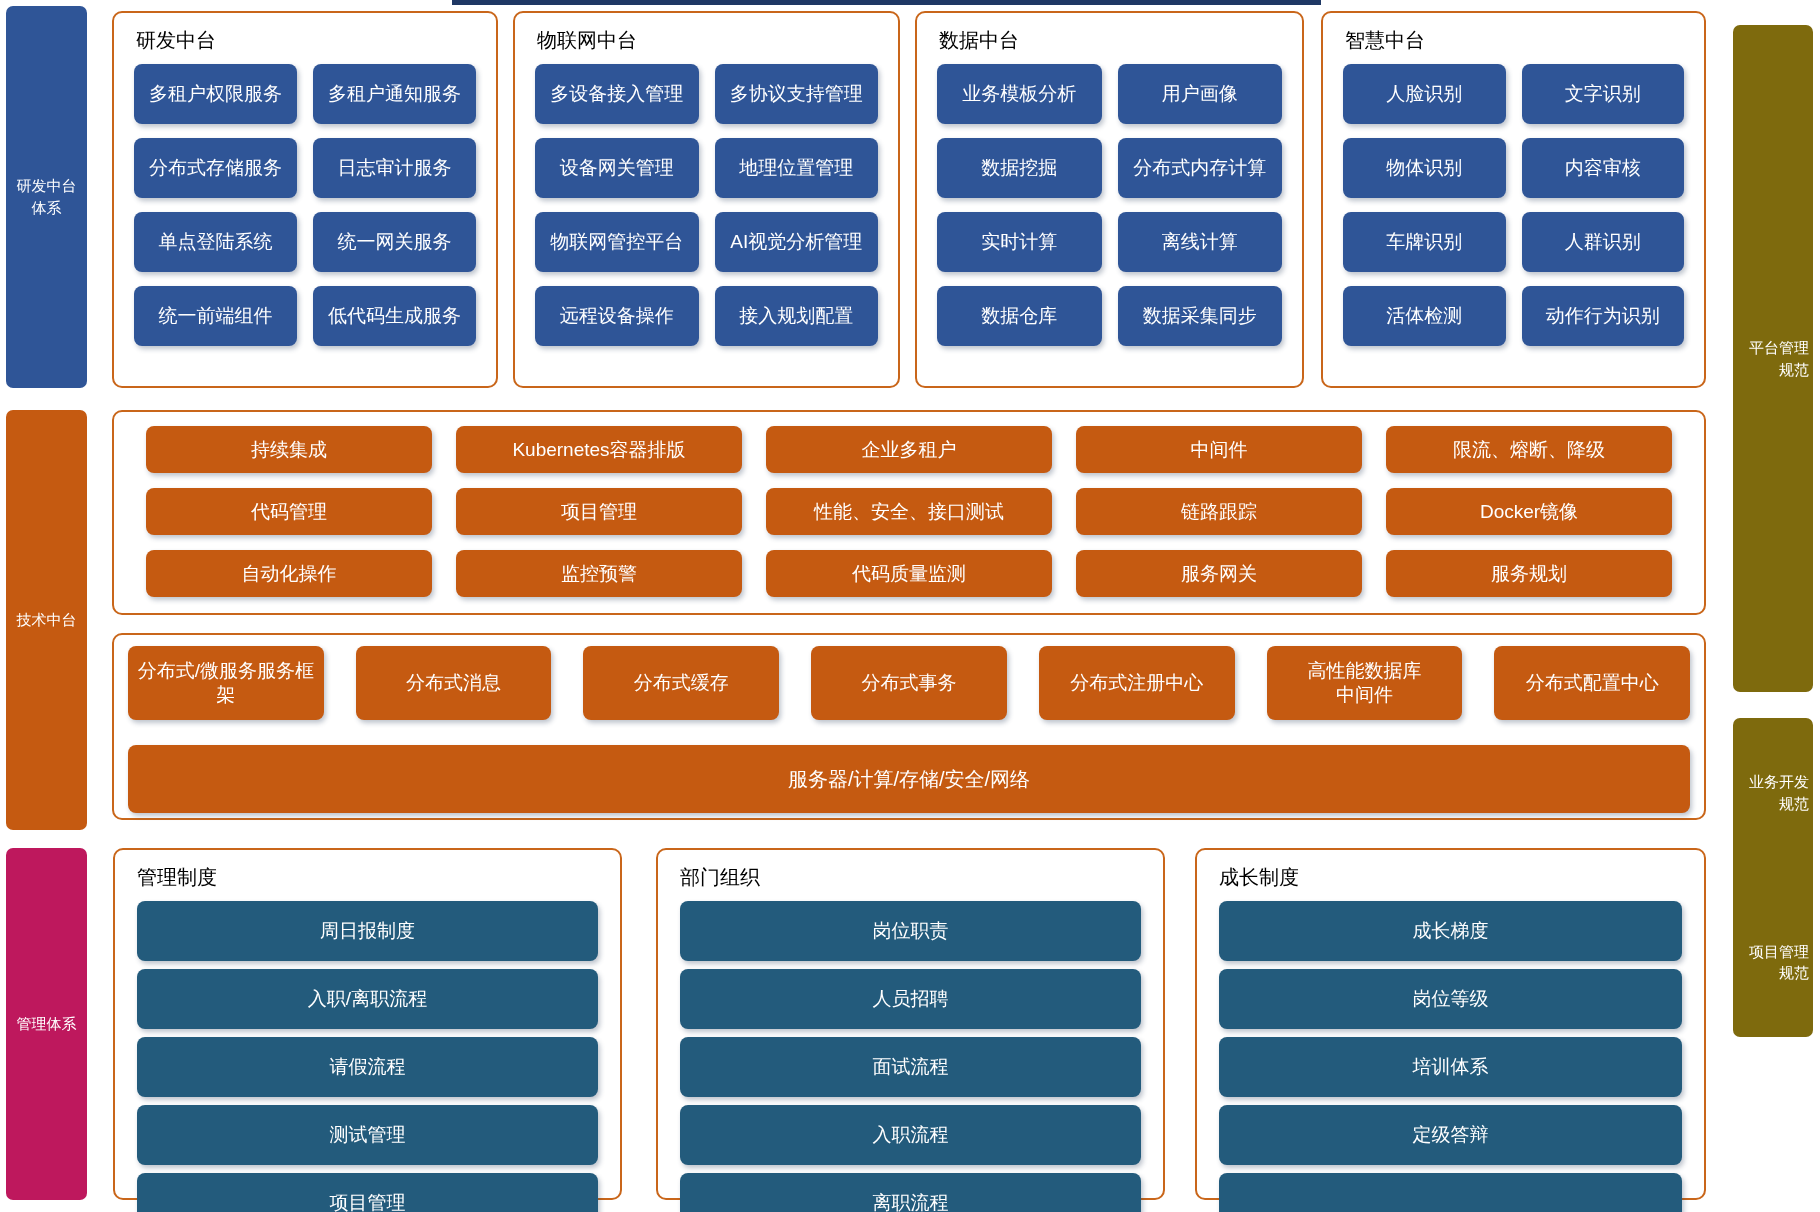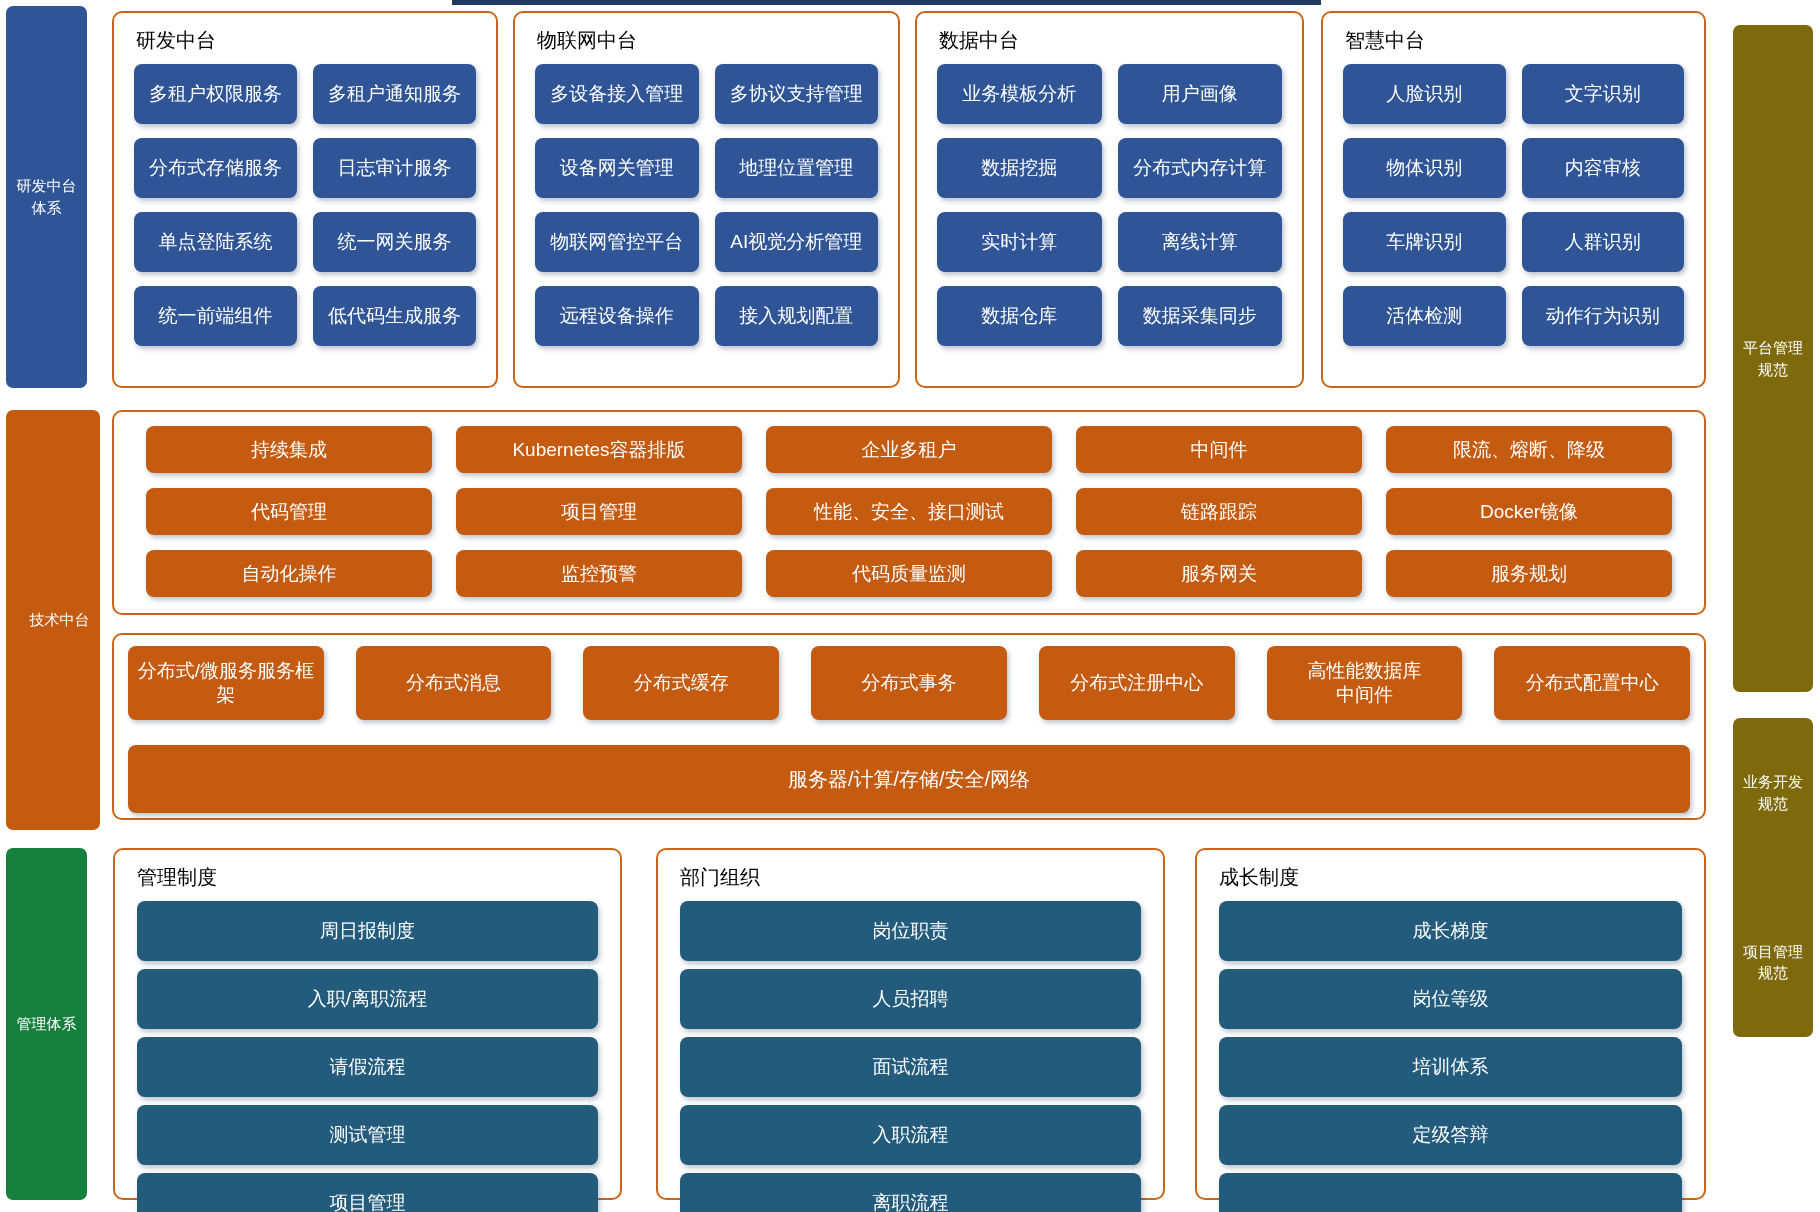--- a/index.html
+++ b/index.html
@@ -8,22 +8,22 @@
 
   .top-strip{position:absolute;left:452px;top:0;width:869px;height:5px;background:#1F3864;}
 
   
   .rail{position:absolute;border-radius:7px;color:#fff;display:flex;flex-direction:column;
         align-items:center;justify-content:center;text-align:center;
         font-size:15px;line-height:1.45;}
   .rail .txt{width:72px;word-break:break-all;}
   .rail-blue{background:#2F5597;}
   .rail-orange{background:#C55A11;}
-  .rail-steel{background:#15803d;}
-  .rail-olive{background:#7E6A0D;}
+  .rail-steel{background:#be185d;}
+  .rail-olive{background:#7E6A0D;text-align:right;}
   .rail .gap{height:30px;}
 
   
   .panel{position:absolute;background:#fff;border:2px solid #C9661A;border-radius:10px;box-sizing:border-box;}
   .panel-title{font-size:20px;color:#000000;padding:14px 0 0 22px;}
 
   
   .btn{border-radius:8px;display:flex;align-items:center;justify-content:center;
        color:#fff;font-size:19px;text-align:center;
        box-shadow:2px 3px 5px rgba(40,60,90,0.30);}
@@ -48,21 +48,21 @@
 </head>
 <body>
 
 <div class="canvas">
 
   <div class="top-strip"></div>
 
   <div class="rail rail-blue" style="left:6px;top:6px;width:81px;height:382px;">
     <div class="txt">研发中台体系</div>
   </div>
-  <div class="rail rail-orange" style="left:6px;top:410px;width:81px;height:420px;padding-left:13px;">
+  <div class="rail rail-orange" style="left:6px;top:410px;width:81px;height:420px;">
     <div class="txt">技术中台</div>
   </div>
   <div class="rail rail-steel" style="left:6px;top:848px;width:81px;height:352px;">
     <div class="txt">管理体系</div>
   </div>
 
   <div class="rail rail-olive" style="left:1733px;top:25px;width:80px;height:667px;">
     <div class="txt">平台管理规范</div>
   </div>
   <div class="rail rail-olive" style="left:1733px;top:718px;width:80px;height:319px;gap:48px;">

